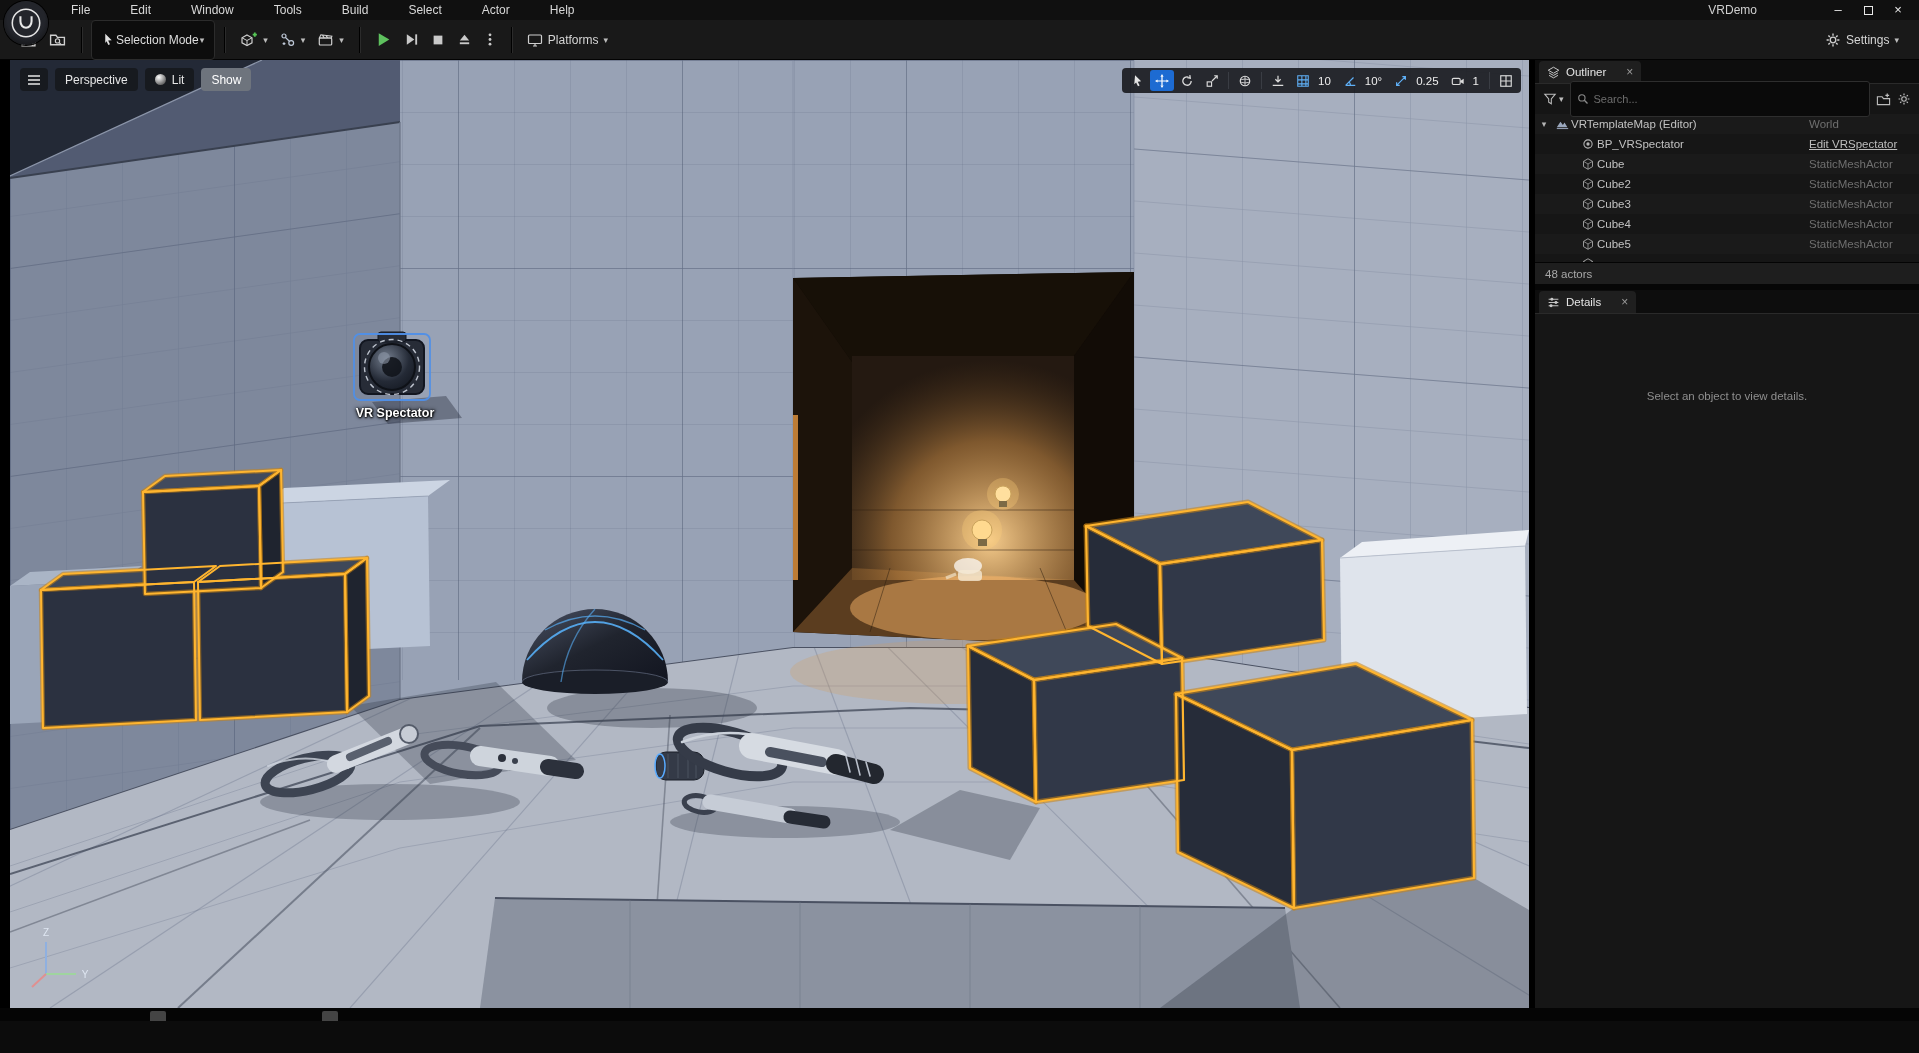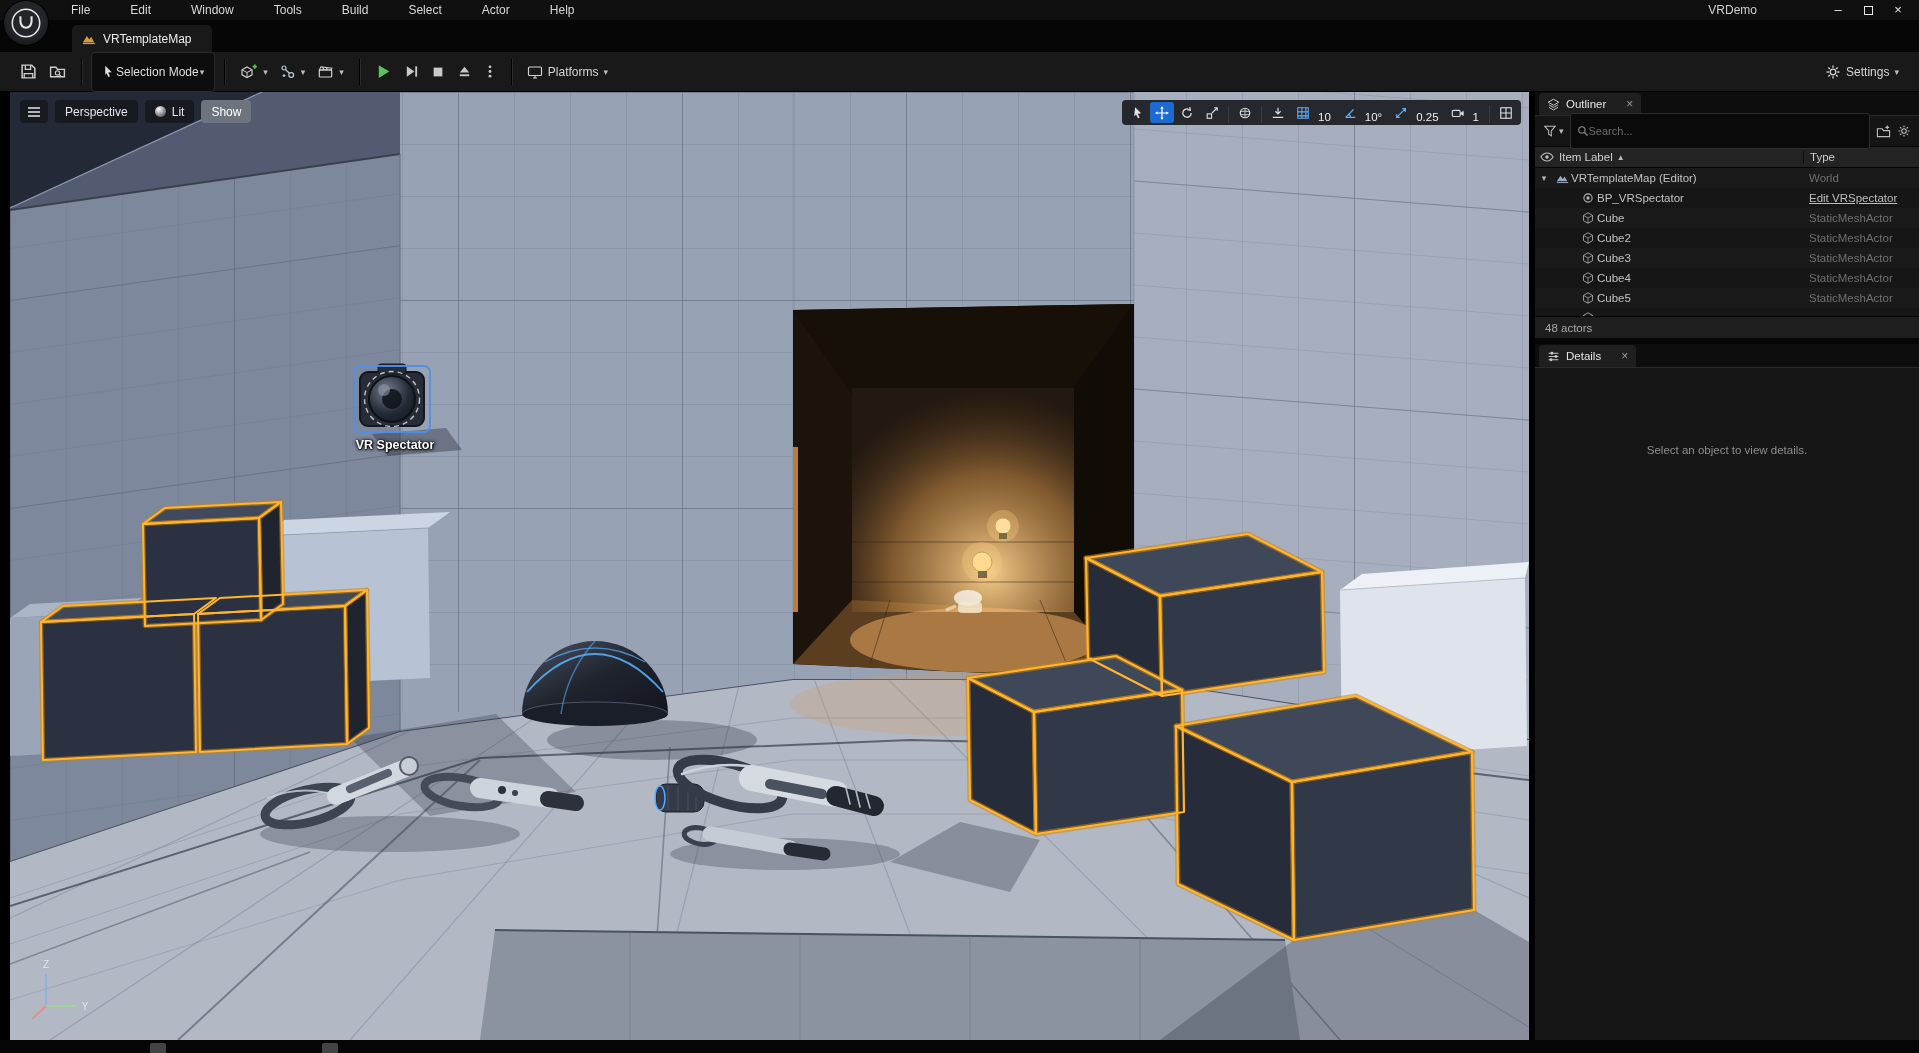--- a/index.html
+++ b/index.html
@@ -33,35 +33,35 @@
 .main{display:flex;height:948px;background:#000;padding-left:10px;gap:6px}
 .viewport{position:relative;flex:1;background:#9aa3b6;overflow:hidden}
 .viewport svg.scene{position:absolute;inset:0;width:100%;height:100%}
 
 
 .vp-left{position:absolute;top:8px;left:10px;display:flex;gap:7px;align-items:center;z-index:5}
 .vbtn{display:flex;align-items:center;gap:6px;height:23px;padding:0 10px;background:rgba(22,24,28,.88);border-radius:4px;color:#e6e6e6;font-size:12px}
 .vbtn.square{padding:0 7px}
 .vbtn.active{background:#6e747d;color:#fff}
 .lit-sphere{width:11px;height:11px;border-radius:50%;background:radial-gradient(circle at 35% 30%,#fff,#8b8b8b 55%,#2e2e2e)}
-.vp-right{position:absolute;top:8px;right:8px;display:flex;align-items:flex-end;gap:1px;background:rgba(20,22,26,.88);border-radius:4px;padding:2px 3px;z-index:5}
+.vp-right{position:absolute;top:8px;right:8px;display:flex;align-items:center;gap:1px;background:rgba(20,22,26,.88);border-radius:4px;padding:2px 3px;z-index:5}
 .vtb{width:24px;height:21px;display:flex;align-items:center;justify-content:center;border-radius:3px;color:#dcdcdc}
 .vtb.active{background:#1d6bd2}
 .vval{font-size:11.5px;color:#ededed;padding:0 6px 0 2px}
 .vsep{width:1px;height:17px;background:#3a3d44;margin:0 3px}
 .spectator-label{position:absolute;left:322px;top:346px;width:126px;text-align:center;font-size:12.5px;font-weight:bold;color:#fff;text-shadow:0 1px 2px #000,0 0 4px #000,1px 0 2px #000;z-index:4}
 
 
 .rightpanel{width:384px;background:#0d0d0d;display:flex;flex-direction:column;font-size:11.5px}
 .panel-head{height:24px;background:#0d0d0d;display:flex;align-items:flex-end;padding-left:4px;border-bottom:1px solid #2a2a2a}
 .panel-tab{display:flex;align-items:center;gap:6px;height:22px;padding:0 8px;background:#1f1f1f;border-radius:4px 4px 0 0;color:#e4e4e4}
 .panel-close{margin-left:14px;color:#9a9a9a;font-size:12px}
 .outliner{background:#151515}
 .ol-toolbar{height:30px;display:flex;align-items:center;gap:6px;padding:0 8px;background:#151515}
-.searchbox{flex:1;display:flex;align-items:center;background:#0a0a0a;border:1px solid #2e2e2e;border-radius:3px;height:20px;padding:17px 6px}
+.searchbox{flex:1;display:flex;align-items:center;gap:5px;background:#0a0a0a;border:1px solid #2e2e2e;border-radius:3px;height:20px;padding:17px 6px}
 .searchbox input{flex:1;background:transparent;border:none;outline:none;color:#cfcfcf;font-size:11px;font-family:"Liberation Sans",sans-serif}
 .searchbox input::placeholder{color:#6d6d6d}
 .ol-colhead{height:22px;display:flex;align-items:center;background:#232323;border-top:1px solid #050505;border-bottom:1px solid #050505;color:#cfcfcf}
 .col-eye{width:24px;display:flex;justify-content:center}
 .col-label{flex:1;display:flex;align-items:center;gap:4px}
 .col-type{width:116px;padding-left:6px;border-left:1px solid #0a0a0a;overflow:hidden;white-space:nowrap}
 .rows{height:148px;overflow:hidden;background:#161616}
 .orow{height:20px;display:flex;align-items:center;color:#c2c2c2}
 .orow:nth-child(odd){background:#1a1a1a}
 .r-ind{width:18px;text-align:center;font-size:9px;color:#b5b5b5}
@@ -103,29 +103,20 @@
       <span class="menu">Help</span>
     </nav>
     <div class="title-right">
       <span class="win-title">VRDemo</span>
       <span class="winbtn">–</span>
       <span class="winbtn"><i class="maxbox"></i></span>
       <span class="winbtn">×</span>
     </div>
   </div>
 
-  <div class="tabbar">
-    <div class="tab">
-      <svg class="ic" width="14" height="14" viewBox="0 0 16 16">
-        <path d="M1 12 L5.5 4.5 L8.5 8.5 L10.5 5.5 L14 12 Z" fill="#d79b3f"></path>
-        <path d="M1 13.2h14" stroke="#d79b3f" stroke-width="1.3"></path>
-      </svg>
-      <span>VRTemplateMap</span>
-    </div>
-  </div>
 
   <div class="toolbar">
     <span class="tbtn">
       <svg class="ic" width="17" height="17" viewBox="0 0 16 16">
         <path d="M2 2h9l3 3v9H2z" fill="none" stroke="#cfcfcf" stroke-width="1.4"></path>
         <path d="M5 2v4h5V2M4 14v-4h8v4" fill="none" stroke="#cfcfcf" stroke-width="1.2"></path>
       </svg>
     </span>
     <span class="tbtn">
       <svg class="ic" width="17" height="17" viewBox="0 0 16 16">
@@ -576,35 +567,20 @@
                 <path d="M12 1.5v4M10 3.5h4" stroke="#bdbdbd" stroke-width="1.3"></path>
               </svg>
           </span>
           <span>
             <svg class="ic" width="14" height="14" viewBox="0 0 16 16">
                 <circle cx="8" cy="8" r="2.6" fill="none" stroke="#bdbdbd" stroke-width="1.2"></circle>
                 <path d="M8 1.8v2M8 12.2v2M1.8 8h2M12.2 8h2M3.6 3.6L5 5M11 11l1.4 1.4M12.4 3.6L11 5M5 11l-1.4 1.4" stroke="#bdbdbd" stroke-width="1.4"></path>
               </svg>
           </span>
         </div>
-        <div class="ol-colhead">
-          <span class="col-eye">
-            <svg class="ic" width="14" height="14" viewBox="0 0 16 16">
-                <path d="M1 8s2.8-4.5 7-4.5S15 8 15 8s-2.8 4.5-7 4.5S1 8 1 8z" fill="none" stroke="#bdbdbd" stroke-width="1.2"></path>
-                <circle cx="8" cy="8" r="2" fill="#bdbdbd"></circle>
-              </svg>
-          </span>
-          <span class="col-label">
-            <span>Item Label</span>
-            <span style="font-size:8px;color:#bdbdbd">▲</span>
-          </span>
-          <span class="col-type">
-            <span>Type</span>
-          </span>
-        </div>
         <div class="rows">
           <div class="orow">
             <span class="r-ind">▾</span>
             <span class="r-icon">
                 <svg class="ic" width="13" height="13" viewBox="0 0 16 16">
                   <path d="M1 11.5L5.5 4.5 8.5 8.5 10.5 5.5 14 11.5z" fill="#9aa7bd"></path>
                   <path d="M1 13h14" stroke="#9aa7bd" stroke-width="1.2"></path>
                 </svg>
               </span>
             <span class="r-label">VRTemplateMap (Editor)</span>

